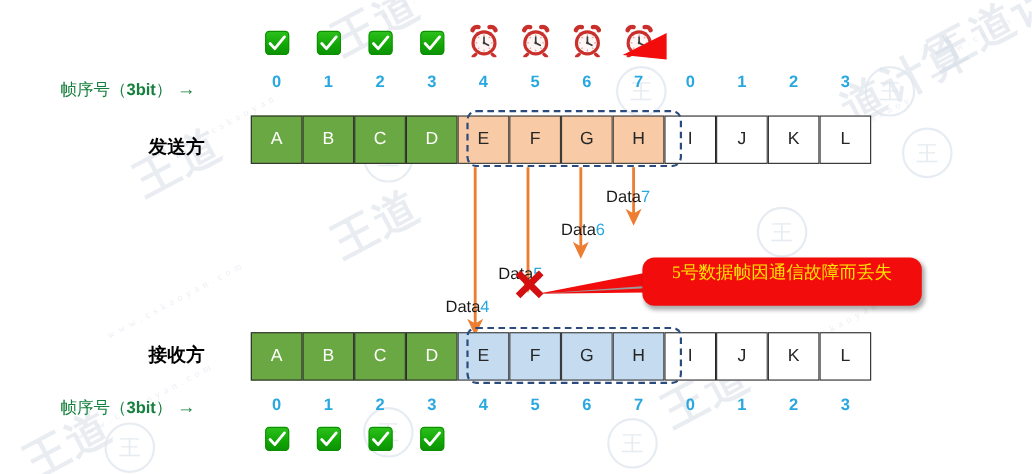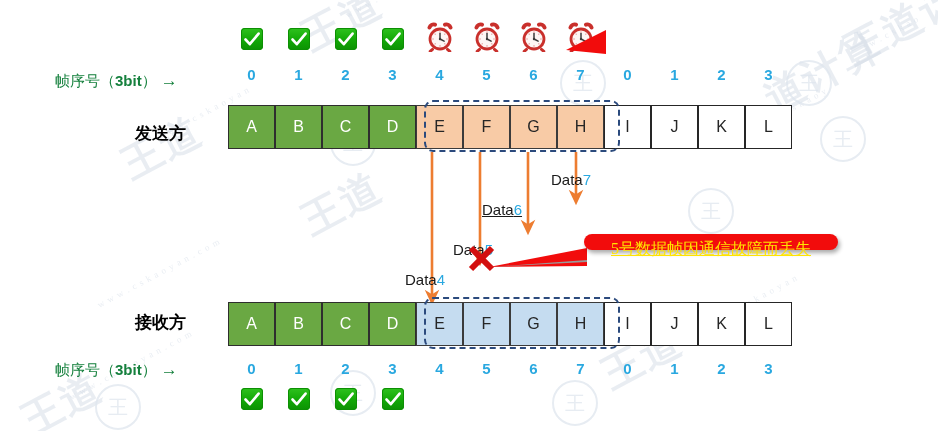--- a/index.html
+++ b/index.html
@@ -320,21 +320,21 @@
     <line x1="480" y1="152" x2="480" y2="258" stroke="#ed7d31" stroke-width="2.6" marker-end="url(#ah)"></line>
 
     <line x1="528" y1="152" x2="528" y2="227" stroke="#ed7d31" stroke-width="2.6" marker-end="url(#ah)"></line>
 
     <line x1="576" y1="152" x2="576" y2="197" stroke="#ed7d31" stroke-width="2.6" marker-end="url(#ah)"></line>
   </svg>
 
   <div class="datalabel" style="left:551px; top:171px;">
     <span>Data</span><span class="num">7</span>
   </div>
-  <div class="datalabel" style="left:482px; top:201px;text-decoration:underline;">
+  <div class="datalabel" style="left:510px; top:201px;">
     <span>Data</span><span class="num">6</span>
   </div>
   <div class="datalabel" style="left:453px; top:241px;">
     <span>Data</span><span class="num">5</span>
   </div>
   <div class="datalabel" style="left:405px; top:271px;">
     <span>Data</span><span class="num">4</span>
   </div>
 
   <svg class="xmark" style="left:467px; top:244px; width:30px; height:30px;">
@@ -401,15 +401,15 @@
     </div>
 
   <svg class="callout-tail" style="left:564px; top:28px; width:46px; height:32px;">
     <path d="M42,2 L42,26 L2,22 Z" fill="#f20c0c"></path>
   </svg>
 
   <svg class="callout-tail" style="left:487px; top:246px; width:105px; height:26px;">
     <path d="M100,2 L100,20 L2,21 Z" fill="#f20c0c"></path>
     <path d="M2,21 L100,14 L100,16 Z" fill="#9a9a9a"></path>
   </svg>
-  <div class="callout" style="left:584px; top:234px; width:254px; height:16px; line-height:21px; padding-top:4px;text-decoration:underline;">5号数据帧因通信故障而丢失</div>
+  <div class="callout" style="left:584px; top:234px; width:254px; height:44px; line-height:21px; padding-top:4px;">5号数据帧因通信故障而丢失</div>
 
 </div>
 
 </body></html>

